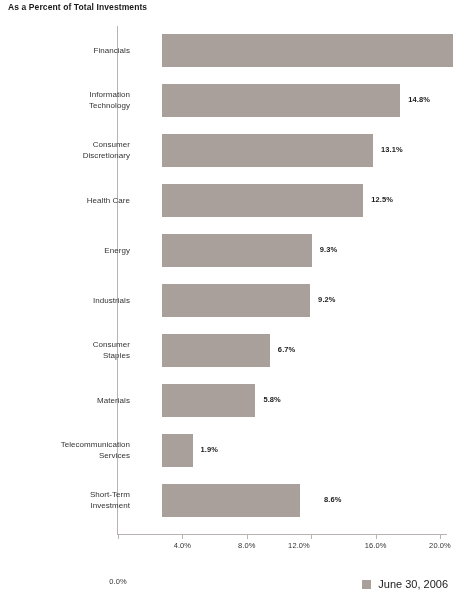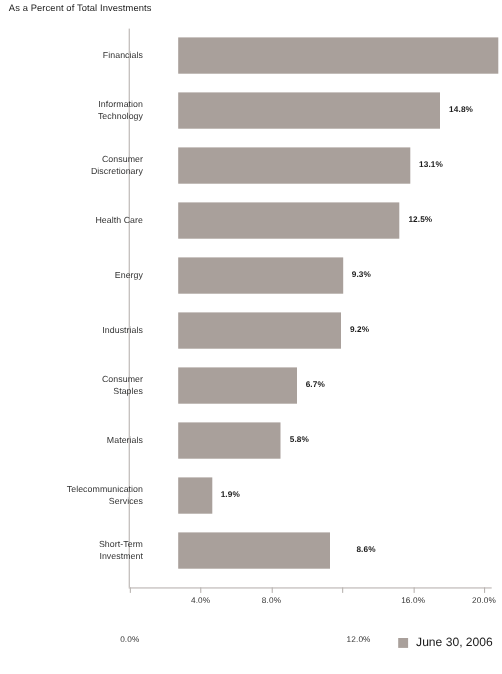--- a/index.html
+++ b/index.html
@@ -14,21 +14,21 @@
     font-family: "Liberation Sans", sans-serif;
     color: #333333;
     overflow: hidden;
   }
 
   #chart-title {
     position: absolute;
     left: 8px;
     top: 2px;
     font-size: 8.5px;
-    font-weight: normal;
+    font-weight: bold;
     color: #1a1a1a;
     letter-spacing: 0.1px;
     white-space: nowrap;
   }
 
   
   #plot-area {
     position: absolute;
     left: 0px;
     top: 26px;
@@ -139,21 +139,21 @@
   <div id="y-axis-line"></div>
   <div id="x-axis-line"></div>
   <div id="ticks-container">
       <div class="tick-mark" style="left: 118px;"></div>
       <div class="tick-label" style="left: 118px; margin-top: 36px;">0.0%</div>
       <div class="tick-mark" style="left: 182.4px;"></div>
       <div class="tick-label" style="left: 182.4px; text-align: center;">4.0%</div>
       <div class="tick-mark" style="left: 246.8px;"></div>
       <div class="tick-label" style="left: 246.8px;">8.0%</div>
       <div class="tick-mark" style="left: 311.2px;"></div>
-      <div class="tick-label" style="left: 326px; margin-top: 36px;">12.0%</div>
+      <div class="tick-label" style="left: 299px;">12.0%</div>
       <div class="tick-mark" style="left: 375.6px;"></div>
       <div class="tick-label" style="left: 375.6px;">16.0%</div>
       <div class="tick-mark" style="left: 440px;"></div>
       <div class="tick-label" style="left: 440px; text-align: right;">20.0%</div>
     </div>
   <div id="rows-container">
       <div class="bar-row" style="top: 0px;">
         <div class="cat-label" style="top: 18.5px;">
           <div>Financials</div>
         </div>

